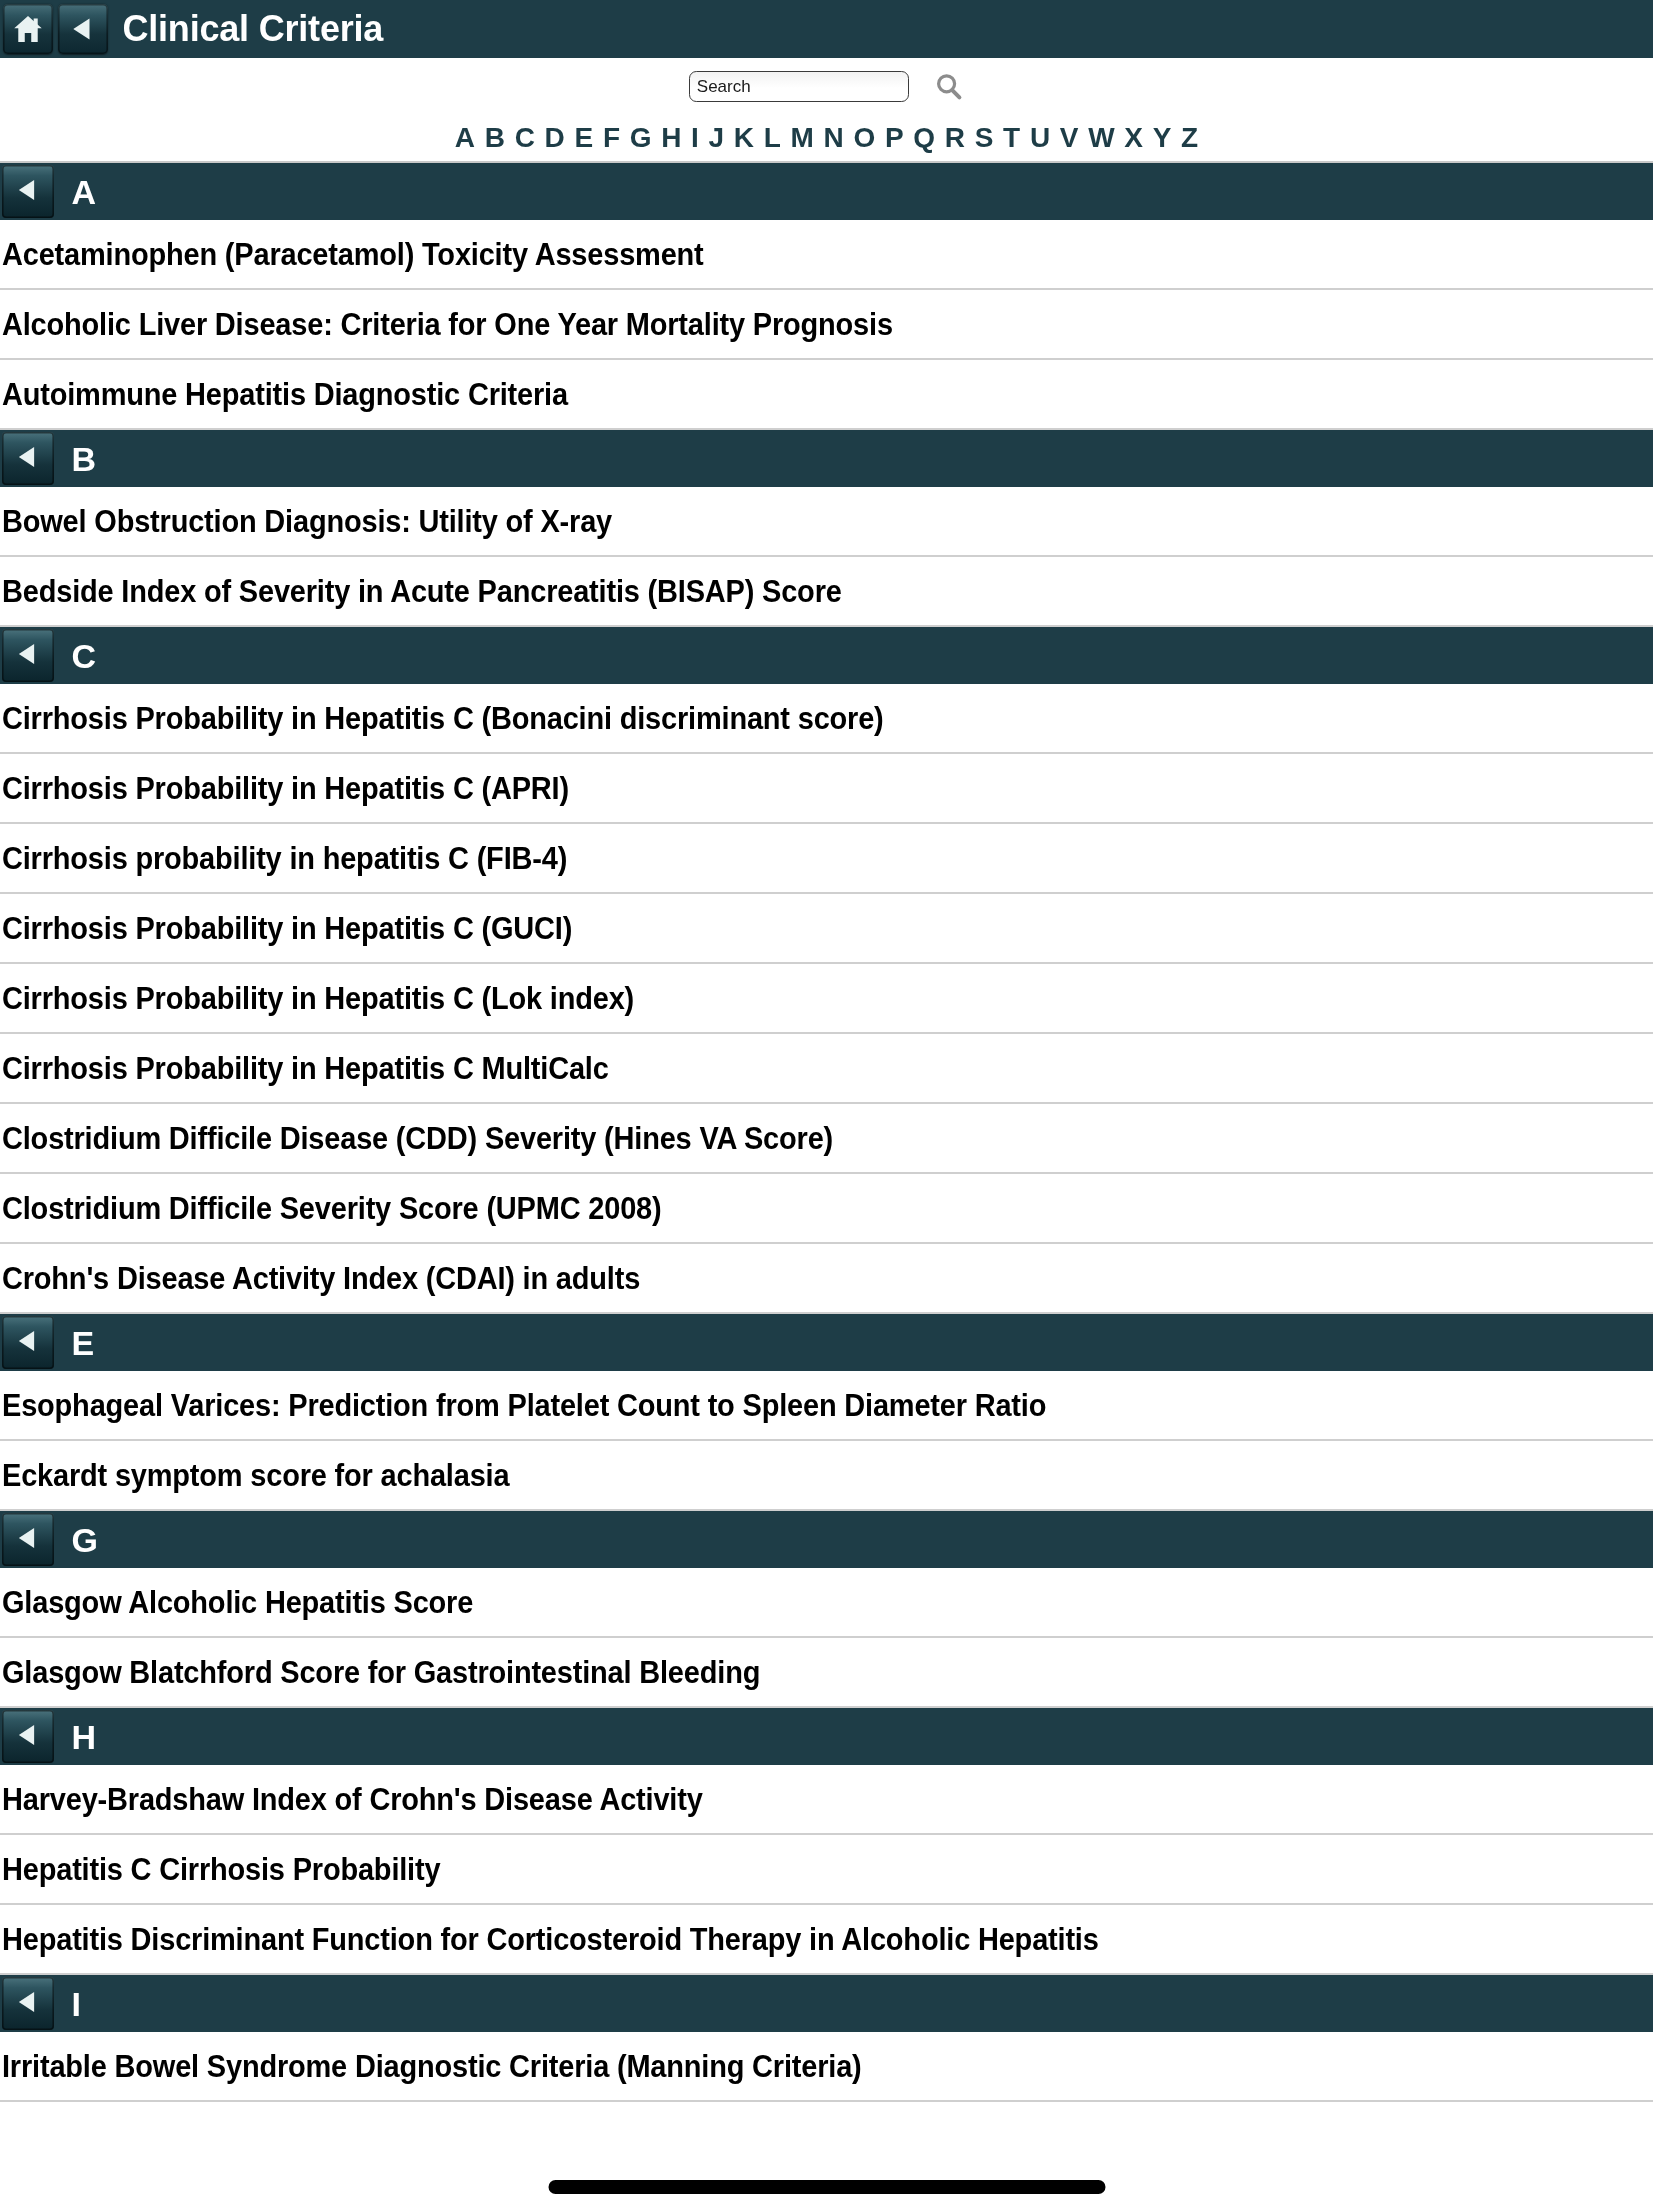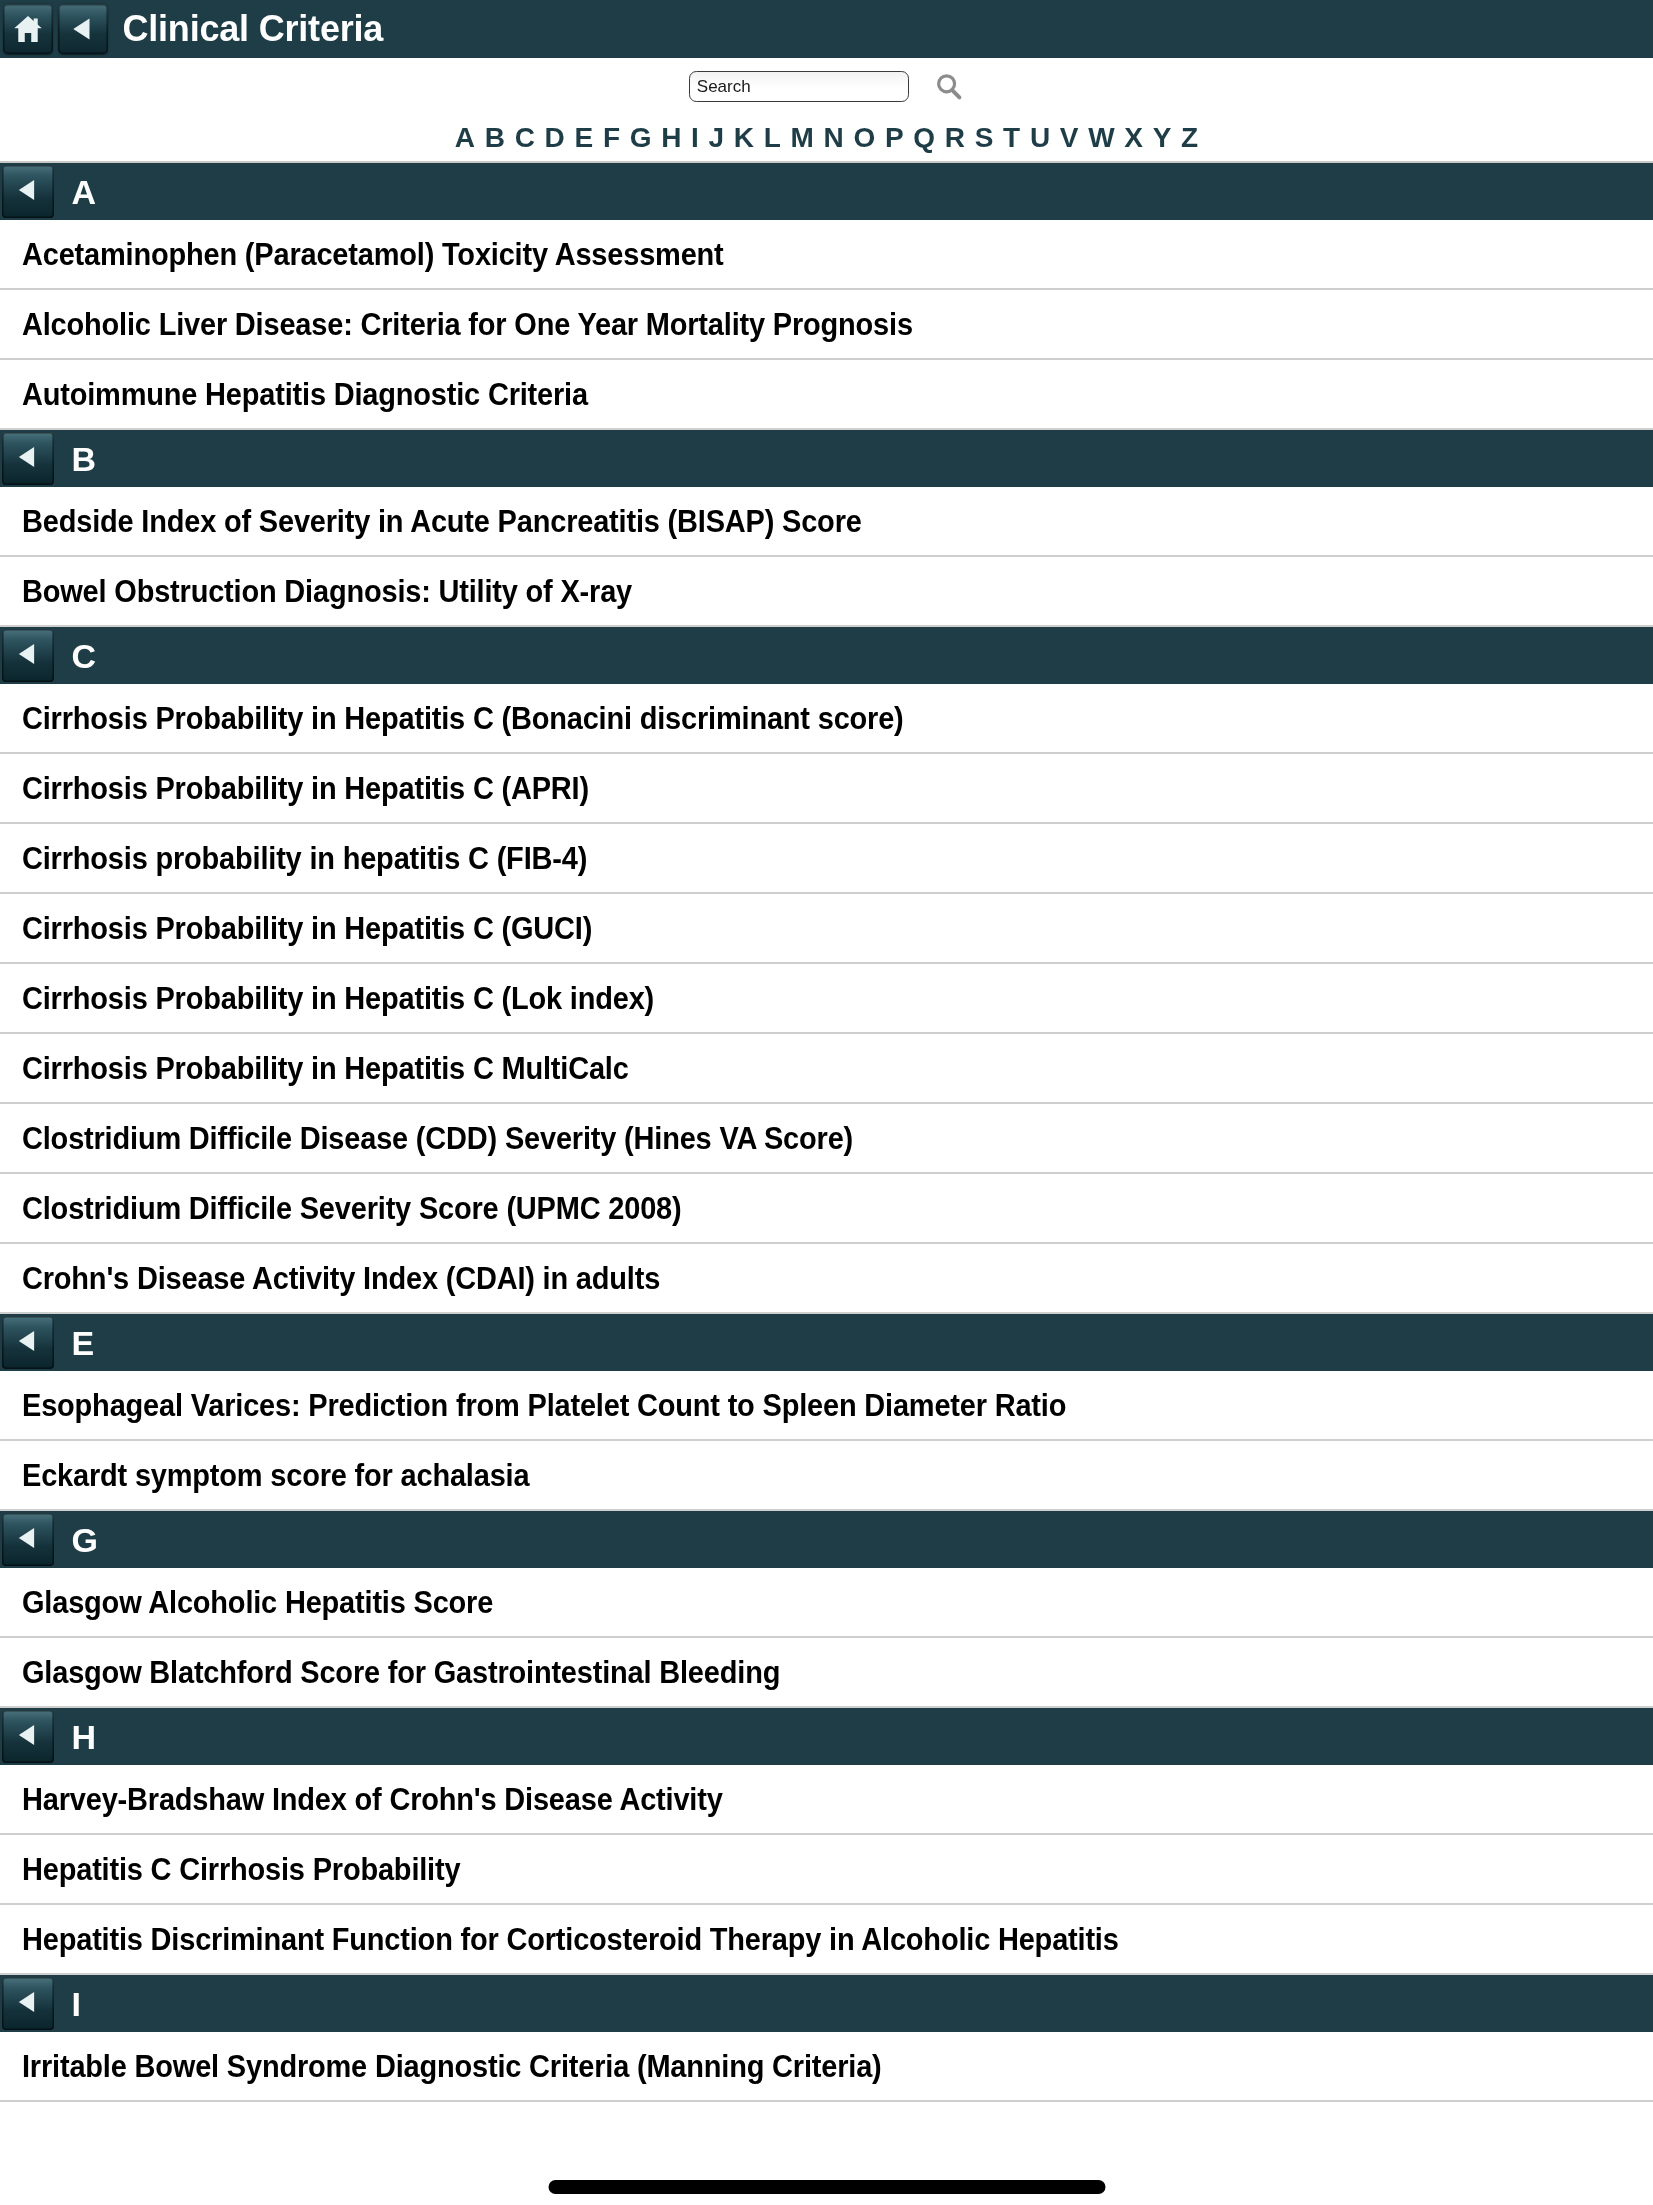--- a/index.html
+++ b/index.html
@@ -123,21 +123,21 @@
     line-height: 1;
   }
 
   .list-row {
     width: 1653px;
     height: 70px;
     background: #ffffff;
     border-bottom: 2.4px solid #cfcfcf;
     display: flex;
     align-items: center;
-    padding-left: 22px;
+    padding-left: 2px;
   }
   .list-row-label {
     font-family: "Liberation Sans Narrow", "Liberation Sans", sans-serif;
     font-size: 31.5px;
     font-weight: bold;
     color: #000000;
     letter-spacing: -0.2px;
     white-space: nowrap;
     transform: scaleX(0.92);
     transform-origin: left center;
@@ -236,25 +236,25 @@
     </div>
     <div class="section-header">
       <div class="section-back">
         <span><svg width="32" height="32" viewBox="0 0 42 42" aria-hidden="true">
             <path d="M29 8 L29 34 L9 21 Z" fill="#e9f2f2"></path>
           </svg></span>
       </div>
       <div class="section-letter">B</div>
     </div>
     <div class="list-row">
+      <span class="list-row-label">Bowel Obstruction Diagnosis: Utility of X-ray</span>
+    </div>
+    <div class="list-row">
       <span class="list-row-label">Bedside Index of Severity in Acute Pancreatitis (BISAP) Score</span>
     </div>
-    <div class="list-row">
-      <span class="list-row-label">Bowel Obstruction Diagnosis: Utility of X-ray</span>
-    </div>
     <div class="section-header">
       <div class="section-back">
         <span><svg width="32" height="32" viewBox="0 0 42 42" aria-hidden="true">
             <path d="M29 8 L29 34 L9 21 Z" fill="#e9f2f2"></path>
           </svg></span>
       </div>
       <div class="section-letter">C</div>
     </div>
     <div class="list-row">
       <span class="list-row-label">Cirrhosis Probability in Hepatitis C (Bonacini discriminant score)</span>

